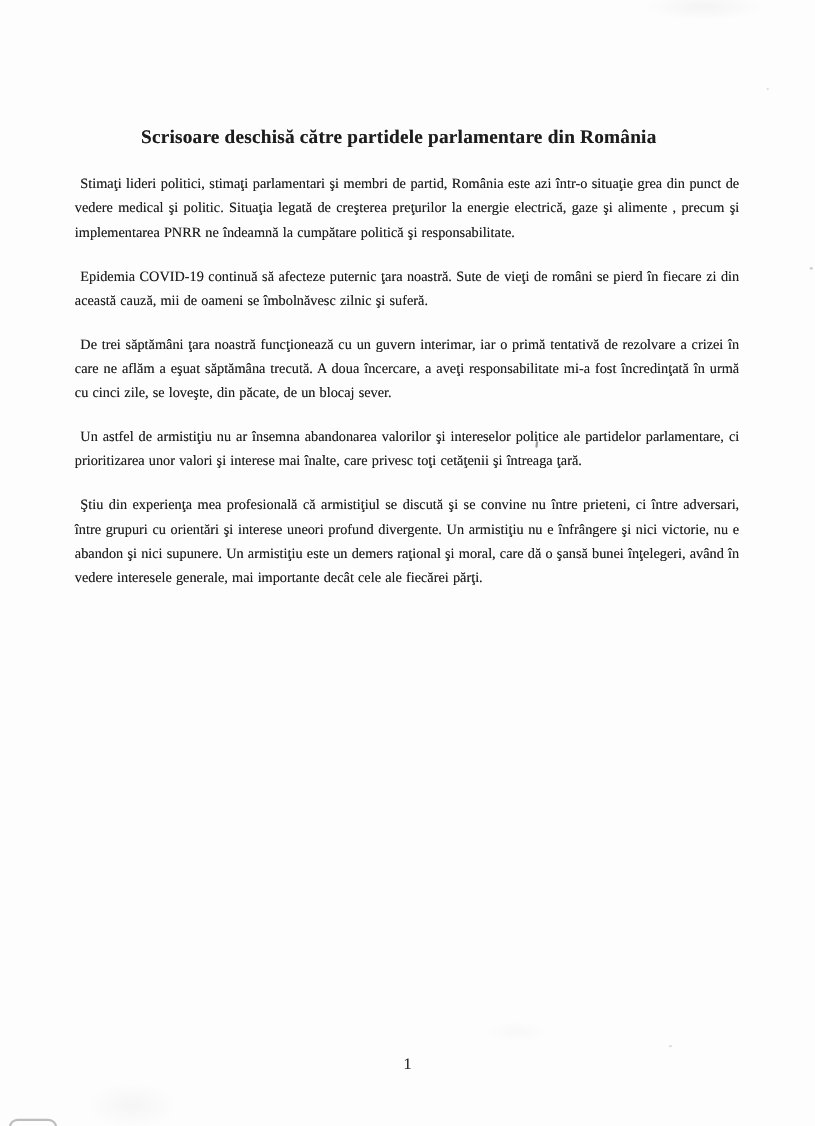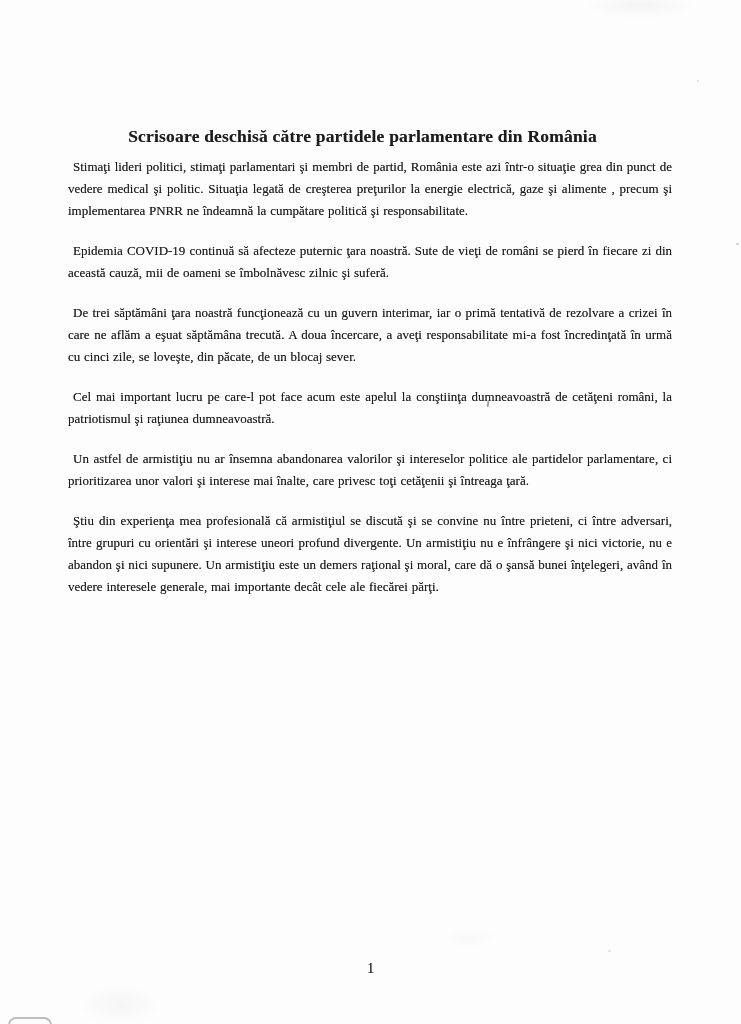--- a/index.html
+++ b/index.html
@@ -16,21 +16,21 @@
     overflow: hidden;
     font-family: "Liberation Serif", "DejaVu Serif", serif;
     color: #1d1d1d;
     text-shadow: 0 0 0.4px rgba(0,0,0,0.5);
   }
   .title {
     position: absolute;
     top: 114px;
     left: 0;
     right: 16px;
-    margin: 12px;
+    margin: 0;
     text-align: center;
     font-size: 17.5px;
     font-weight: bold;
     letter-spacing: 0.2px;
   }
   .body {
     position: absolute;
     top: 156px;
     left: 68px;
     width: 604px;
@@ -75,21 +75,20 @@
 </head>
 <body>
 
 <div class="page">
   <h1 class="title">Scrisoare deschisă către partidele parlamentare din România</h1>
 
   <div class="body">
       <p class="para">Stimaţi lideri politici, stimaţi parlamentari şi membri de partid, România este azi într-o situaţie grea din punct de vedere medical şi politic. Situaţia legată de creşterea preţurilor la energie electrică, gaze şi alimente , precum şi implementarea PNRR ne îndeamnă la cumpătare politică şi responsabilitate.</p>
       <p class="para">Epidemia COVID-19 continuă să afecteze puternic ţara noastră. Sute de vieţi de români se pierd în fiecare zi din această cauză, mii de oameni se îmbolnăvesc zilnic şi suferă.</p>
       <p class="para">De trei săptămâni ţara noastră funcţionează cu un guvern interimar, iar o primă tentativă de rezolvare a crizei în care ne aflăm a eşuat săptămâna trecută. A doua încercare, a aveţi responsabilitate mi-a fost încredinţată în urmă cu cinci zile, se loveşte, din păcate, de un blocaj sever.</p>
-      <p class="para">Cel mai important lucru pe care-l pot face acum este apelul la conştiinţa dumneavoastră de cetăţeni români, la patriotismul şi raţiunea dumneavoastră.</p>
       <p class="para">Un astfel de armistiţiu nu ar însemna abandonarea valorilor şi intereselor politice ale partidelor parlamentare, ci prioritizarea unor valori şi interese mai înalte, care privesc toţi cetăţenii şi întreaga ţară.</p>
       <p class="para">Ştiu din experienţa mea profesională că armistiţiul se discută şi se convine nu între prieteni, ci între adversari, între grupuri cu orientări şi interese uneori profund divergente. Un armistiţiu nu e înfrângere şi nici victorie, nu e abandon şi nici supunere. Un armistiţiu este un demers raţional şi moral, care dă o şansă bunei înţelegeri, având în vedere interesele generale, mai importante decât cele ale fiecărei părţi.</p>
     </div>
 
   <div class="pagenum">1</div>
 
   <div class="artifact-rect"></div>
   <div class="speckle s1"></div>
   <div class="speckle s2"></div>
   <div class="speckle s3"></div>

